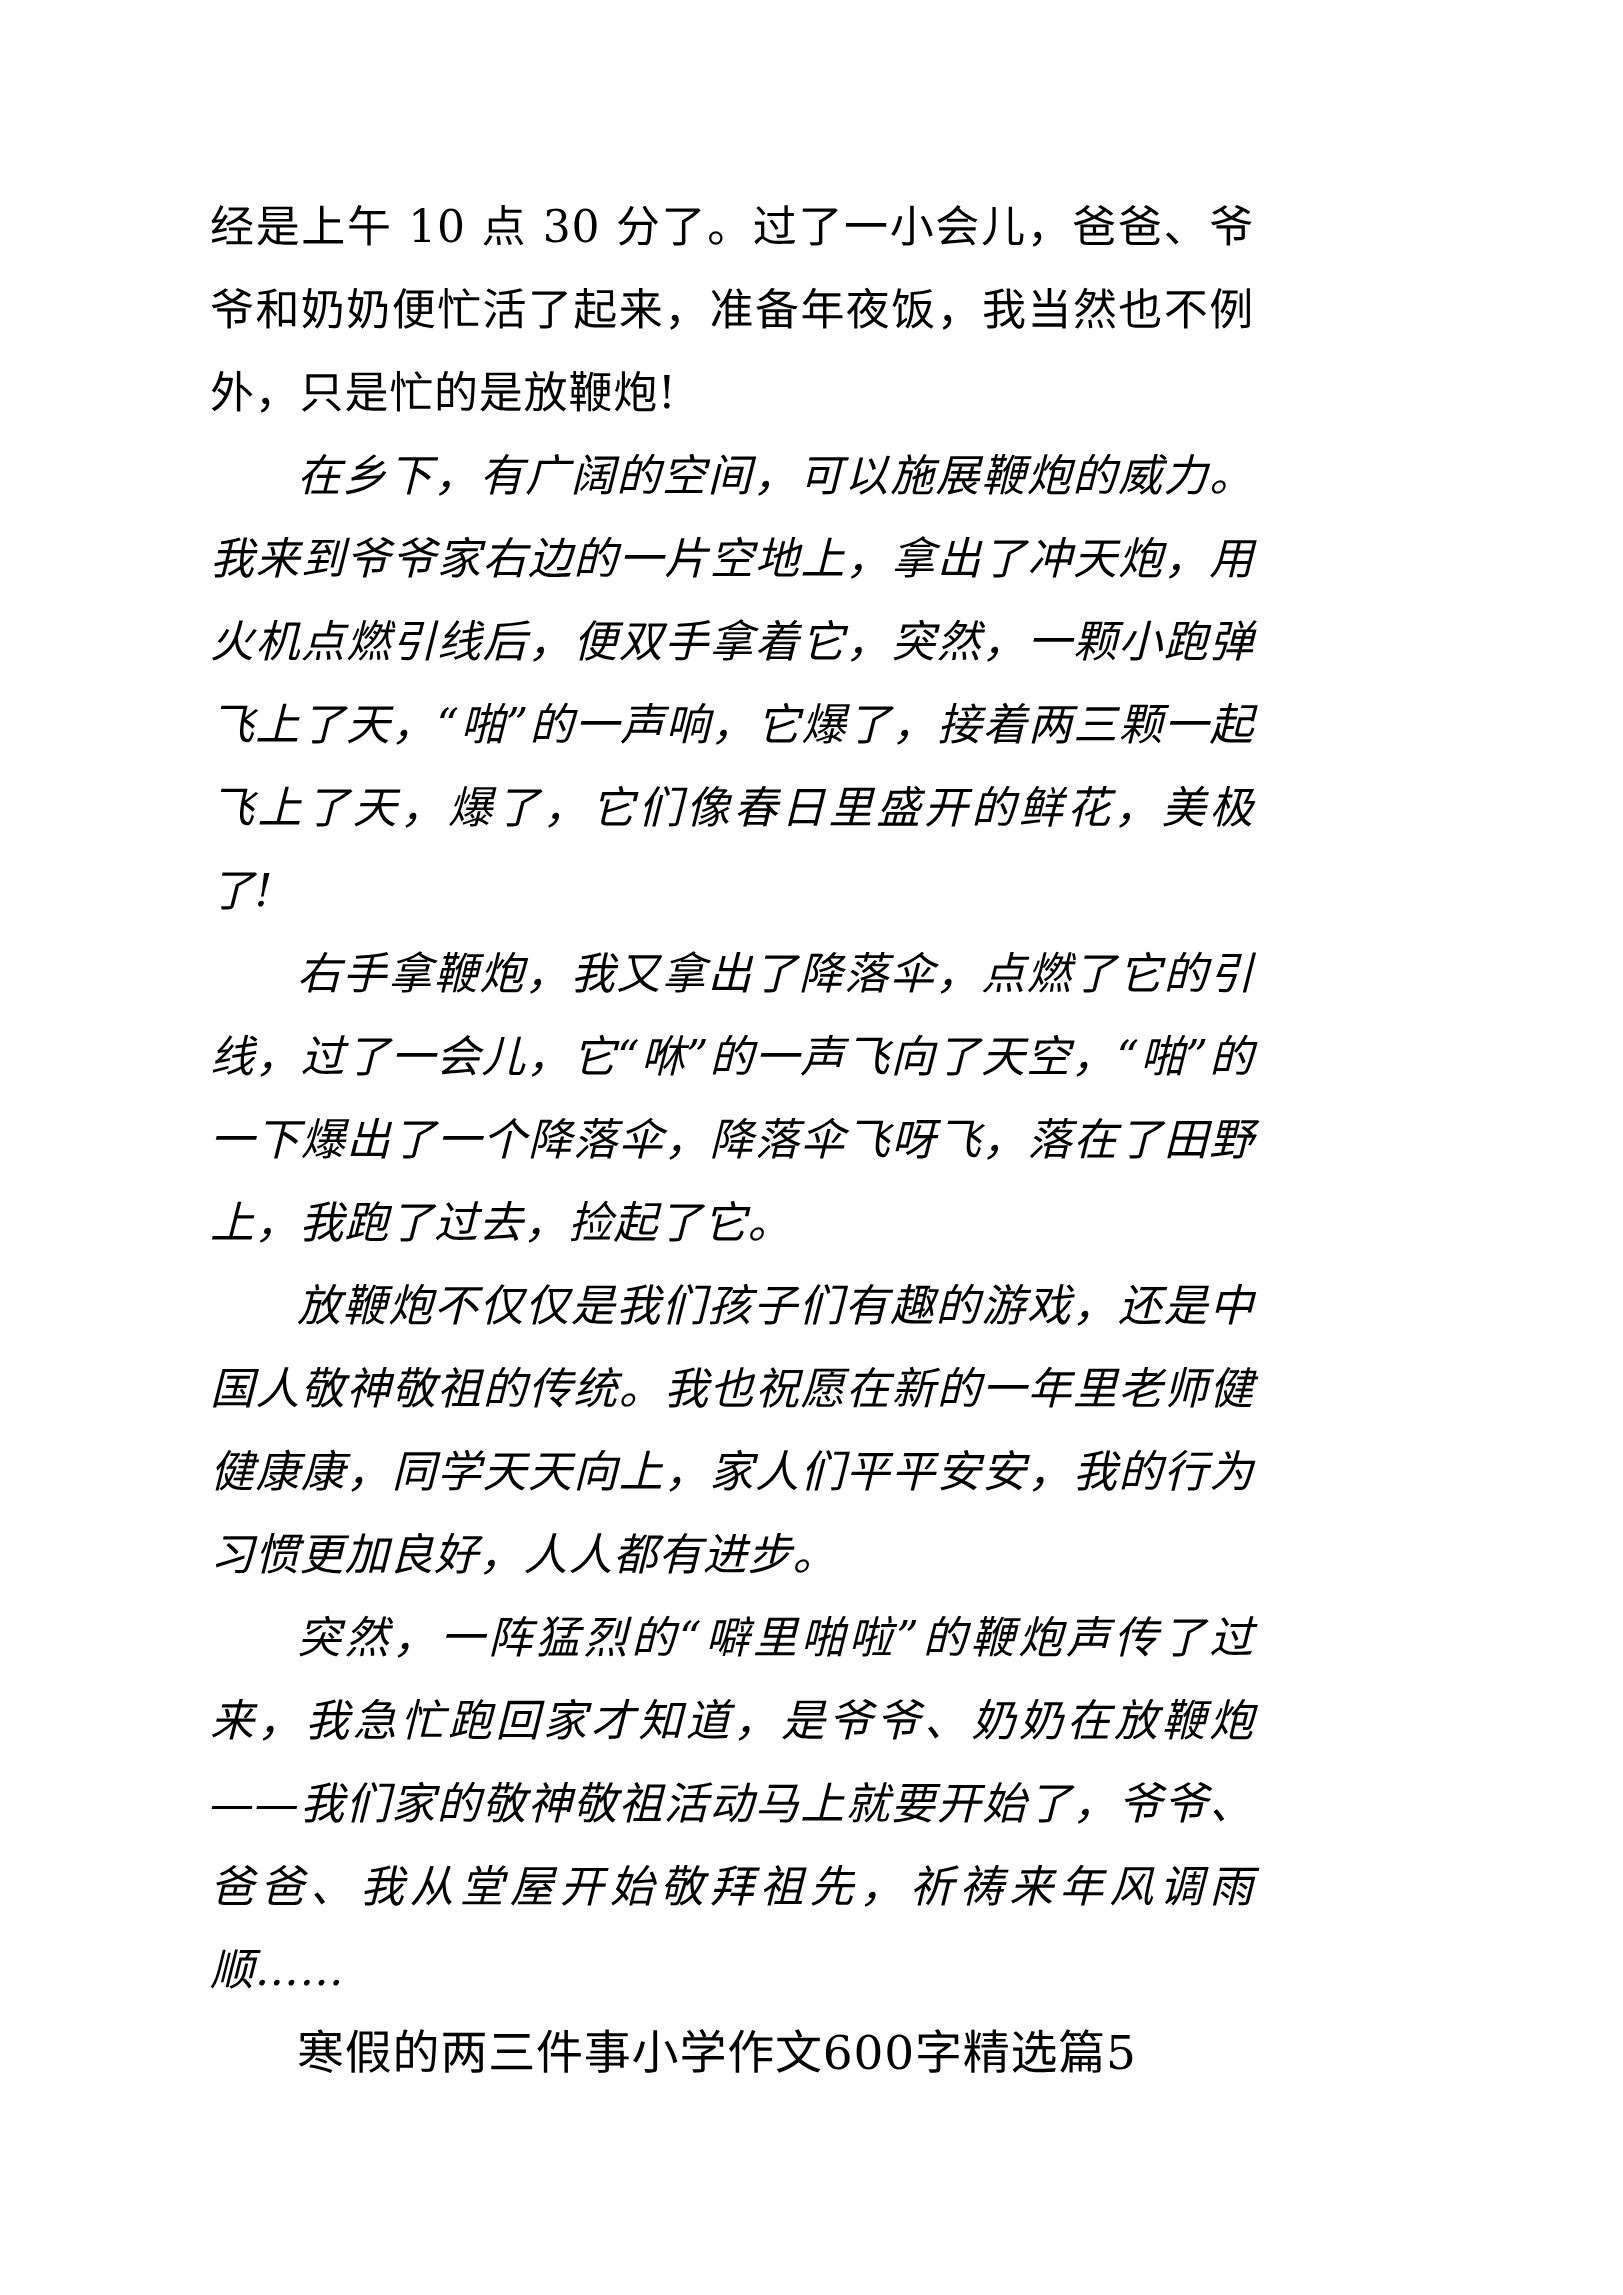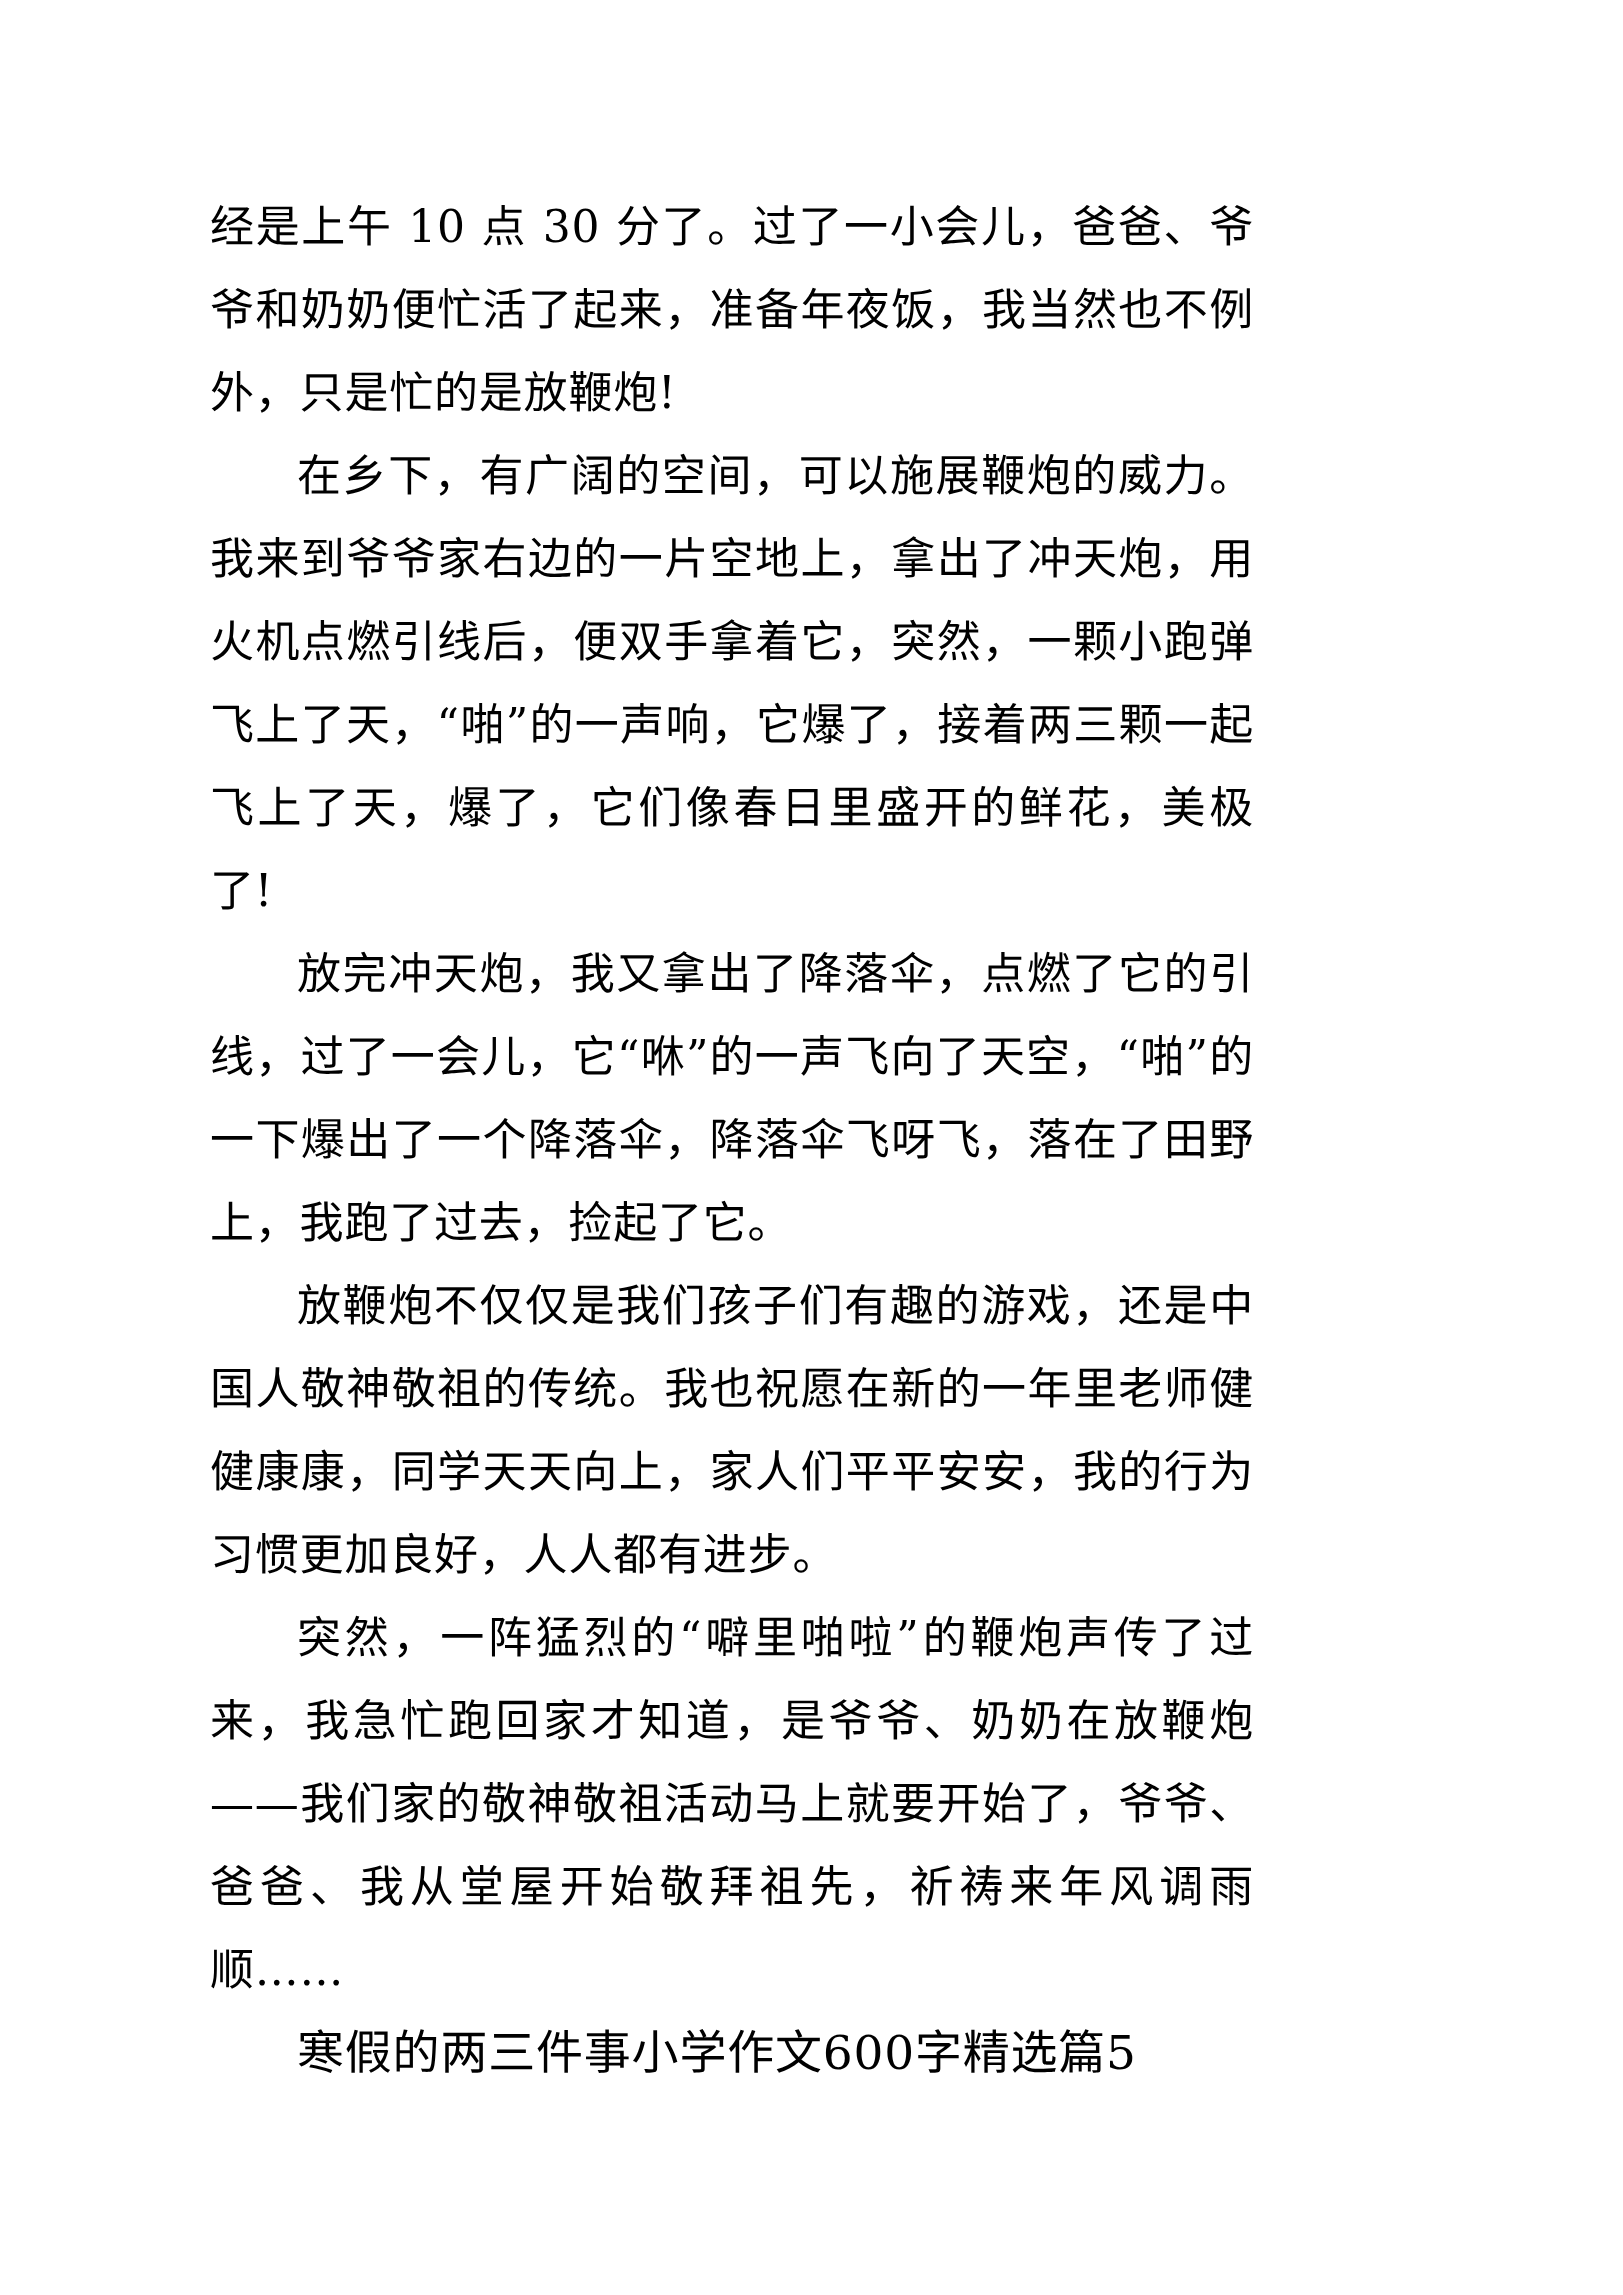--- a/index.html
+++ b/index.html
@@ -28,35 +28,36 @@
     letter-spacing: 0.8px;
     text-align: justify;
     text-justify: inter-character;
   }
   p.para {
     margin: 0;
     text-indent: 0;
   }
   p.indent {
     text-indent: 87px;
+    font-style: italic;
   }
   .heading-line {
     margin: 0;
     text-indent: 87px;
     font-size: 47px;
     line-height: 83px;
     letter-spacing: 0.8px;
   }
 </style>
 </head>
 <body>
 
 <div class="page">
   <div class="doc-body">
     <p class="para">经是上午 10 点 30 分了。过了一小会儿，爸爸、爷爷和奶奶便忙活了起来，准备年夜饭，我当然也不例外，只是忙的是放鞭炮!</p>
     <p class="para indent">在乡下，有广阔的空间，可以施展鞭炮的威力。我来到爷爷家右边的一片空地上，拿出了冲天炮，用火机点燃引线后，便双手拿着它，突然，一颗小跑弹飞上了天，“啪”的一声响，它爆了，接着两三颗一起飞上了天，爆了，它们像春日里盛开的鲜花，美极了!</p>
-    <p class="para indent">放完冲天炮，我又拿出了降落伞，点燃了它的引线，过了一会儿，它“咻”的一声飞向了天空，“啪”的一下爆出了一个降落伞，降落伞飞呀飞，落在了田野上，我跑了过去，捡起了它。</p>
+    <p class="para indent">右手拿鞭炮，我又拿出了降落伞，点燃了它的引线，过了一会儿，它“咻”的一声飞向了天空，“啪”的一下爆出了一个降落伞，降落伞飞呀飞，落在了田野上，我跑了过去，捡起了它。</p>
     <p class="para indent">放鞭炮不仅仅是我们孩子们有趣的游戏，还是中国人敬神敬祖的传统。我也祝愿在新的一年里老师健健康康，同学天天向上，家人们平平安安，我的行为习惯更加良好，人人都有进步。</p>
     <p class="para indent">突然，一阵猛烈的“噼里啪啦”的鞭炮声传了过来，我急忙跑回家才知道，是爷爷、奶奶在放鞭炮——我们家的敬神敬祖活动马上就要开始了，爷爷、爸爸、我从堂屋开始敬拜祖先，祈祷来年风调雨顺……</p>
     <p class="heading-line">寒假的两三件事小学作文600字精选篇5</p>
   </div>
 </div>
 
 
 </body></html>

